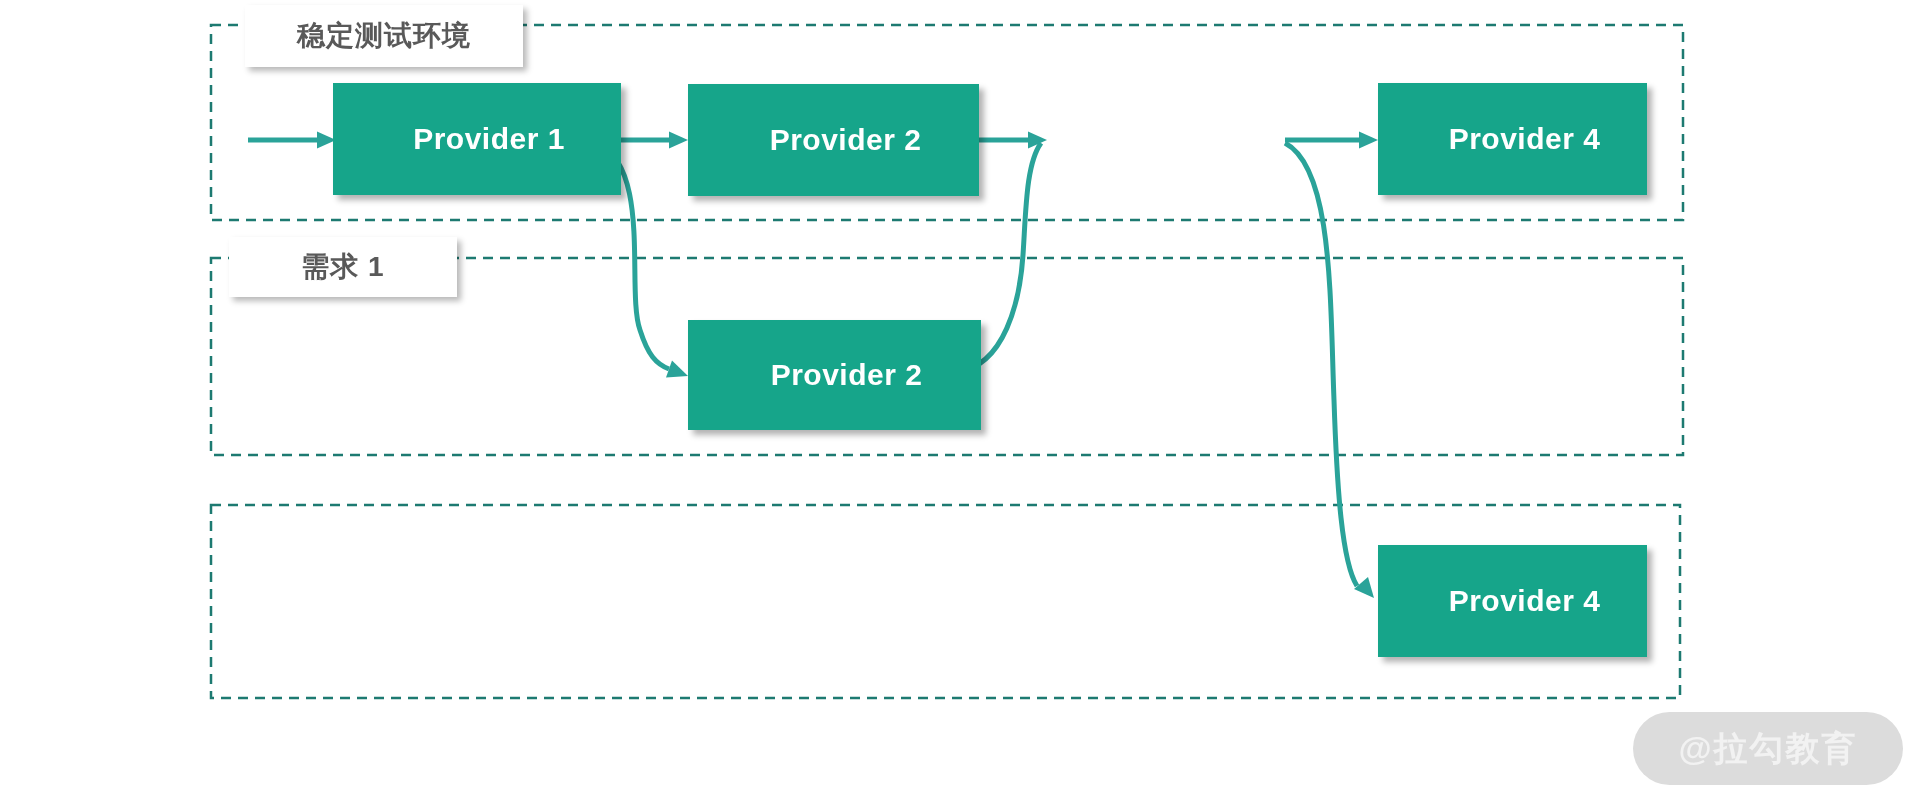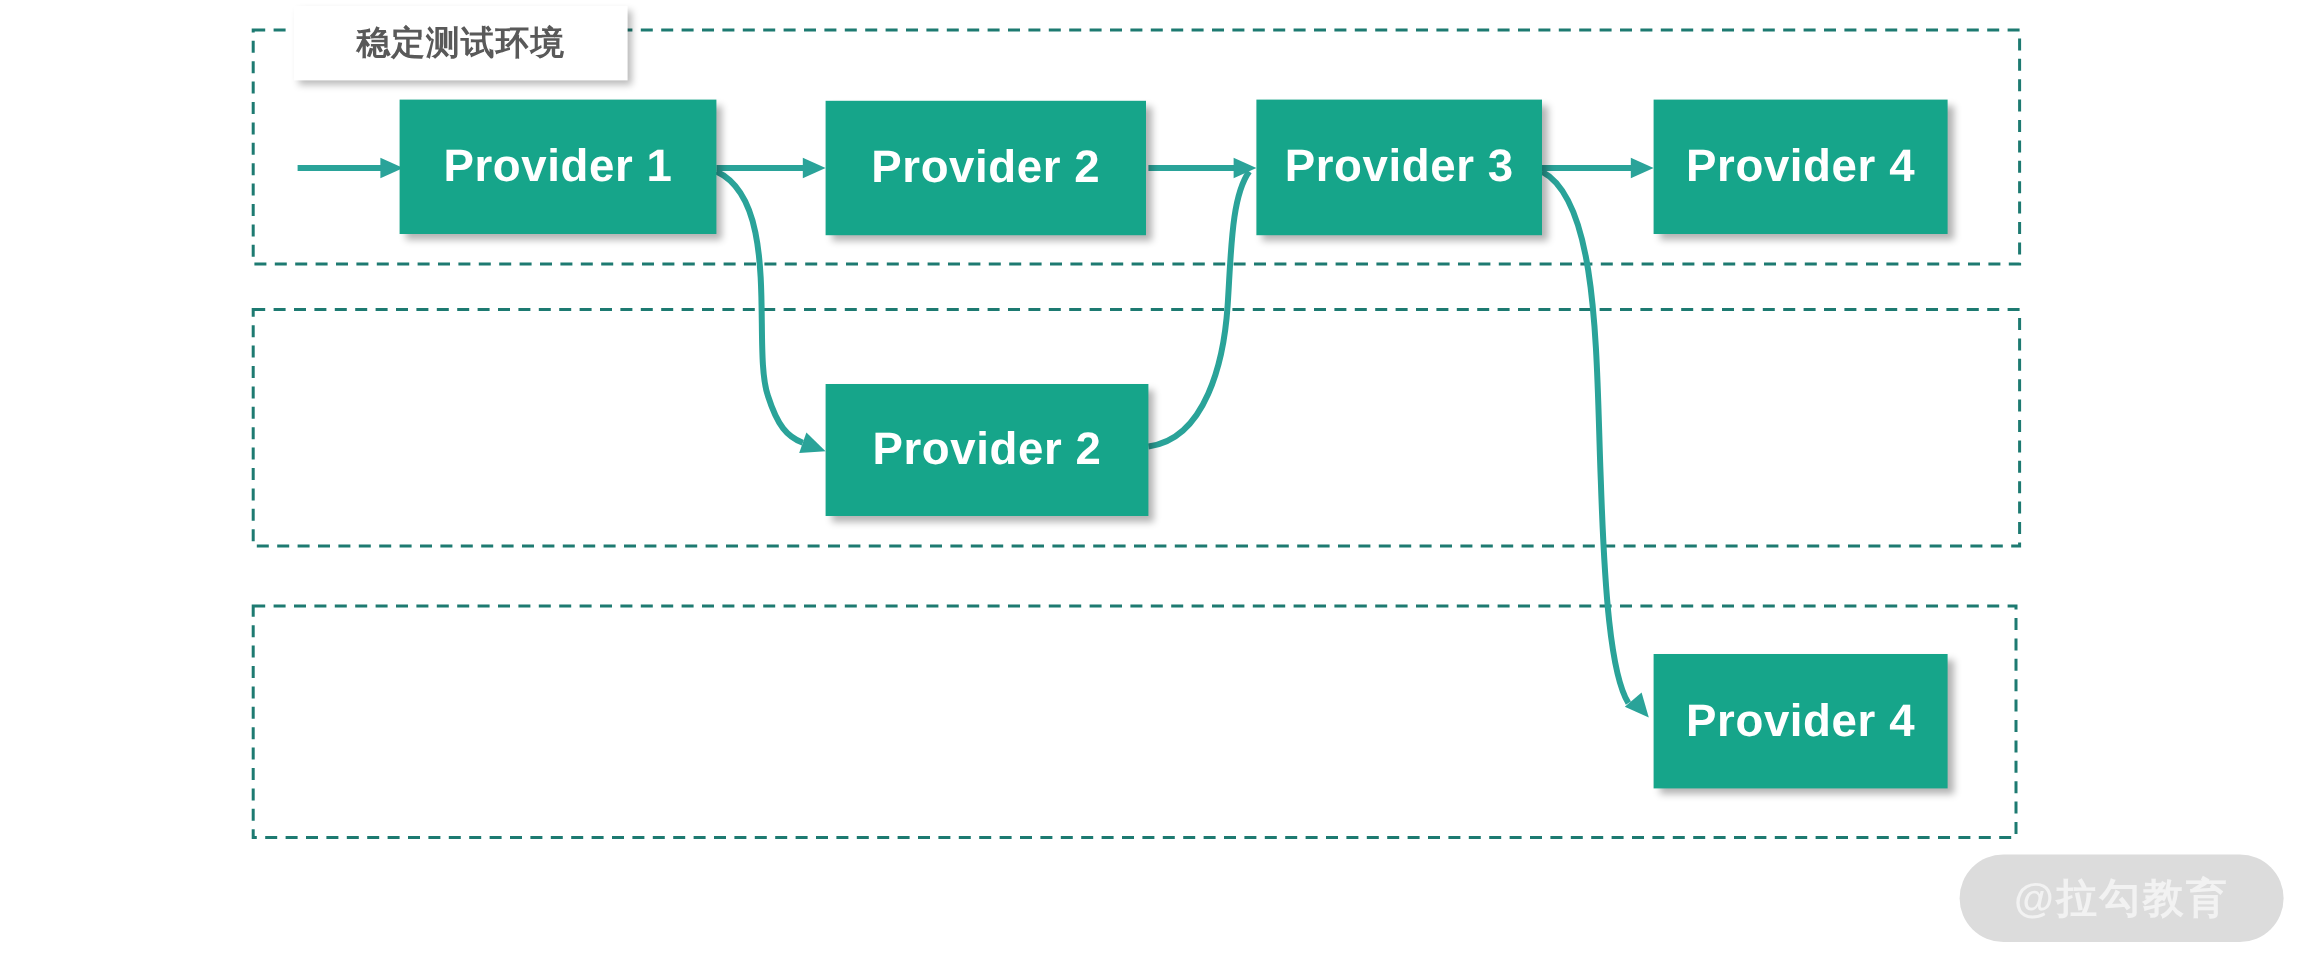--- a/index.html
+++ b/index.html
@@ -31,22 +31,23 @@
     stroke:var(--arrow);
     stroke-width:5;
     stroke-linecap:butt;
   }
   .arrow-head{ fill:var(--arrow); stroke:none; }
   .node{
     position:absolute;
     background:var(--node-fill);
     color:var(--node-text);
     display:flex;align-items:center;justify-content:center;
-    font-size:38px;font-weight:600;letter-spacing:0.5px;
+    font-size:30px;font-weight:600;letter-spacing:0.5px;
     box-shadow:5px 5px 6px rgba(0,0,0,0.30);
+    padding-left:24px;
   }
   .group-label{
     position:absolute;
     background:#ffffff;
     color:var(--label-text);
     display:flex;align-items:center;justify-content:center;
     font-size:28px;font-weight:600;letter-spacing:1px;
     box-shadow:4px 4px 6px rgba(0,0,0,0.28);
     z-index:5;
     text-align:center;
@@ -91,27 +92,27 @@
     <path class="arrow-line" d="M957 372 C1005 366 1020 300 1023 255 C1026 210 1026 164 1041 143"></path>
 
     <path class="arrow-line" d="M1285 143 C1333 168 1330 300 1334 400 C1337 490 1342 562 1357 586"></path>
     <polygon class="arrow-head" points="1374,598 1354,589 1368,577"></polygon>
   </svg>
 
   <div class="node" style="left:333px;top:83px;width:264px;height:112px;">Provider 1</div>
 
   <div class="node" style="left:688px;top:84px;width:267px;height:112px;">Provider 2</div>
 
-  <div class="node" style="left:1047px;top:83px;width:238px;height:113px;">Provider 3</div>
 
   <div class="node" style="left:1378px;top:83px;width:245px;height:112px;">Provider 4</div>
 
   <div class="node" style="left:688px;top:320px;width:269px;height:110px;">Provider 2</div>
 
   <div class="node" style="left:1378px;top:545px;width:245px;height:112px;">Provider 4</div>
 
   <div class="group-label" style="left:245px;top:5px;width:278px;height:62px;">稳定测试环境</div>
 
+  <div class="group-label" style="left:229px;top:237px;width:228px;height:60px;">需求 1</div>
 
 
   <div class="watermark">@拉勾教育</div>
 
 </div>
 
 </body></html>

